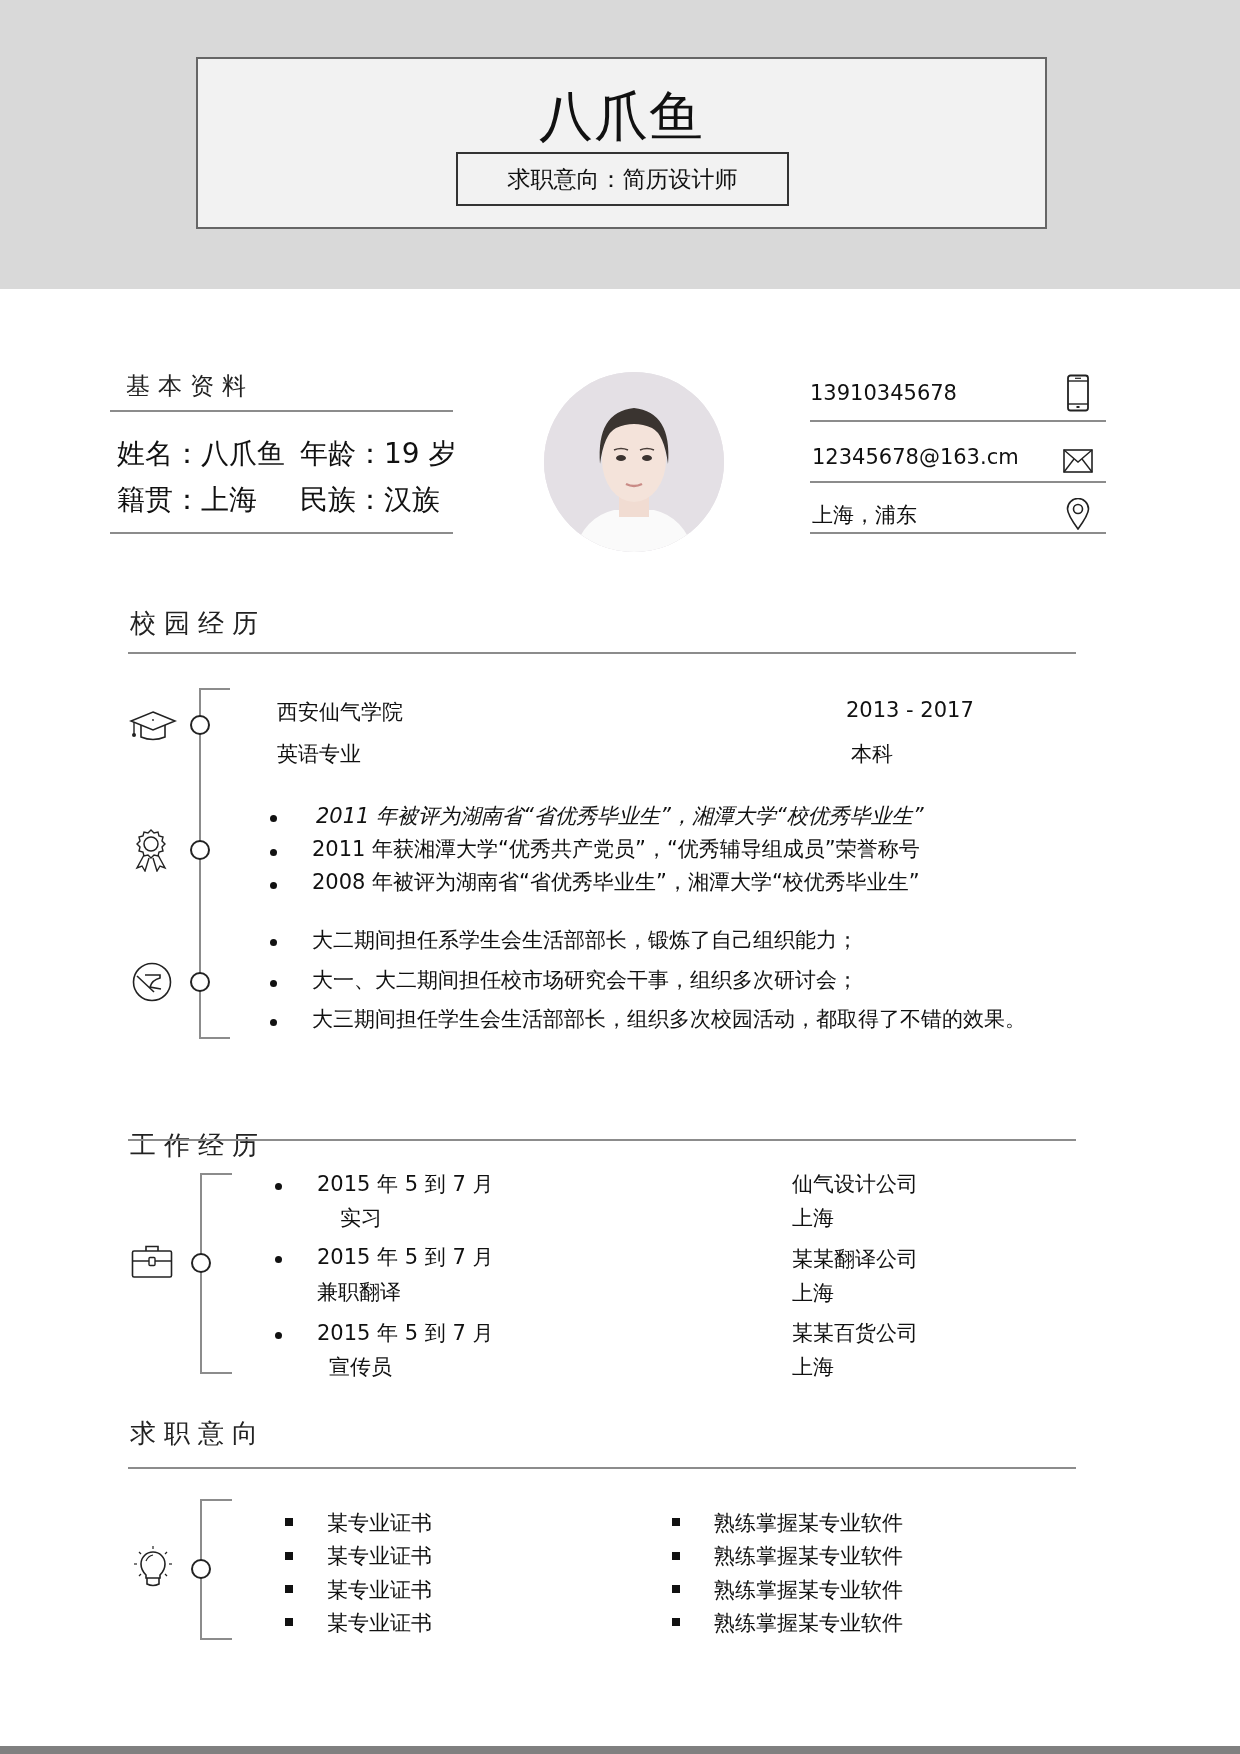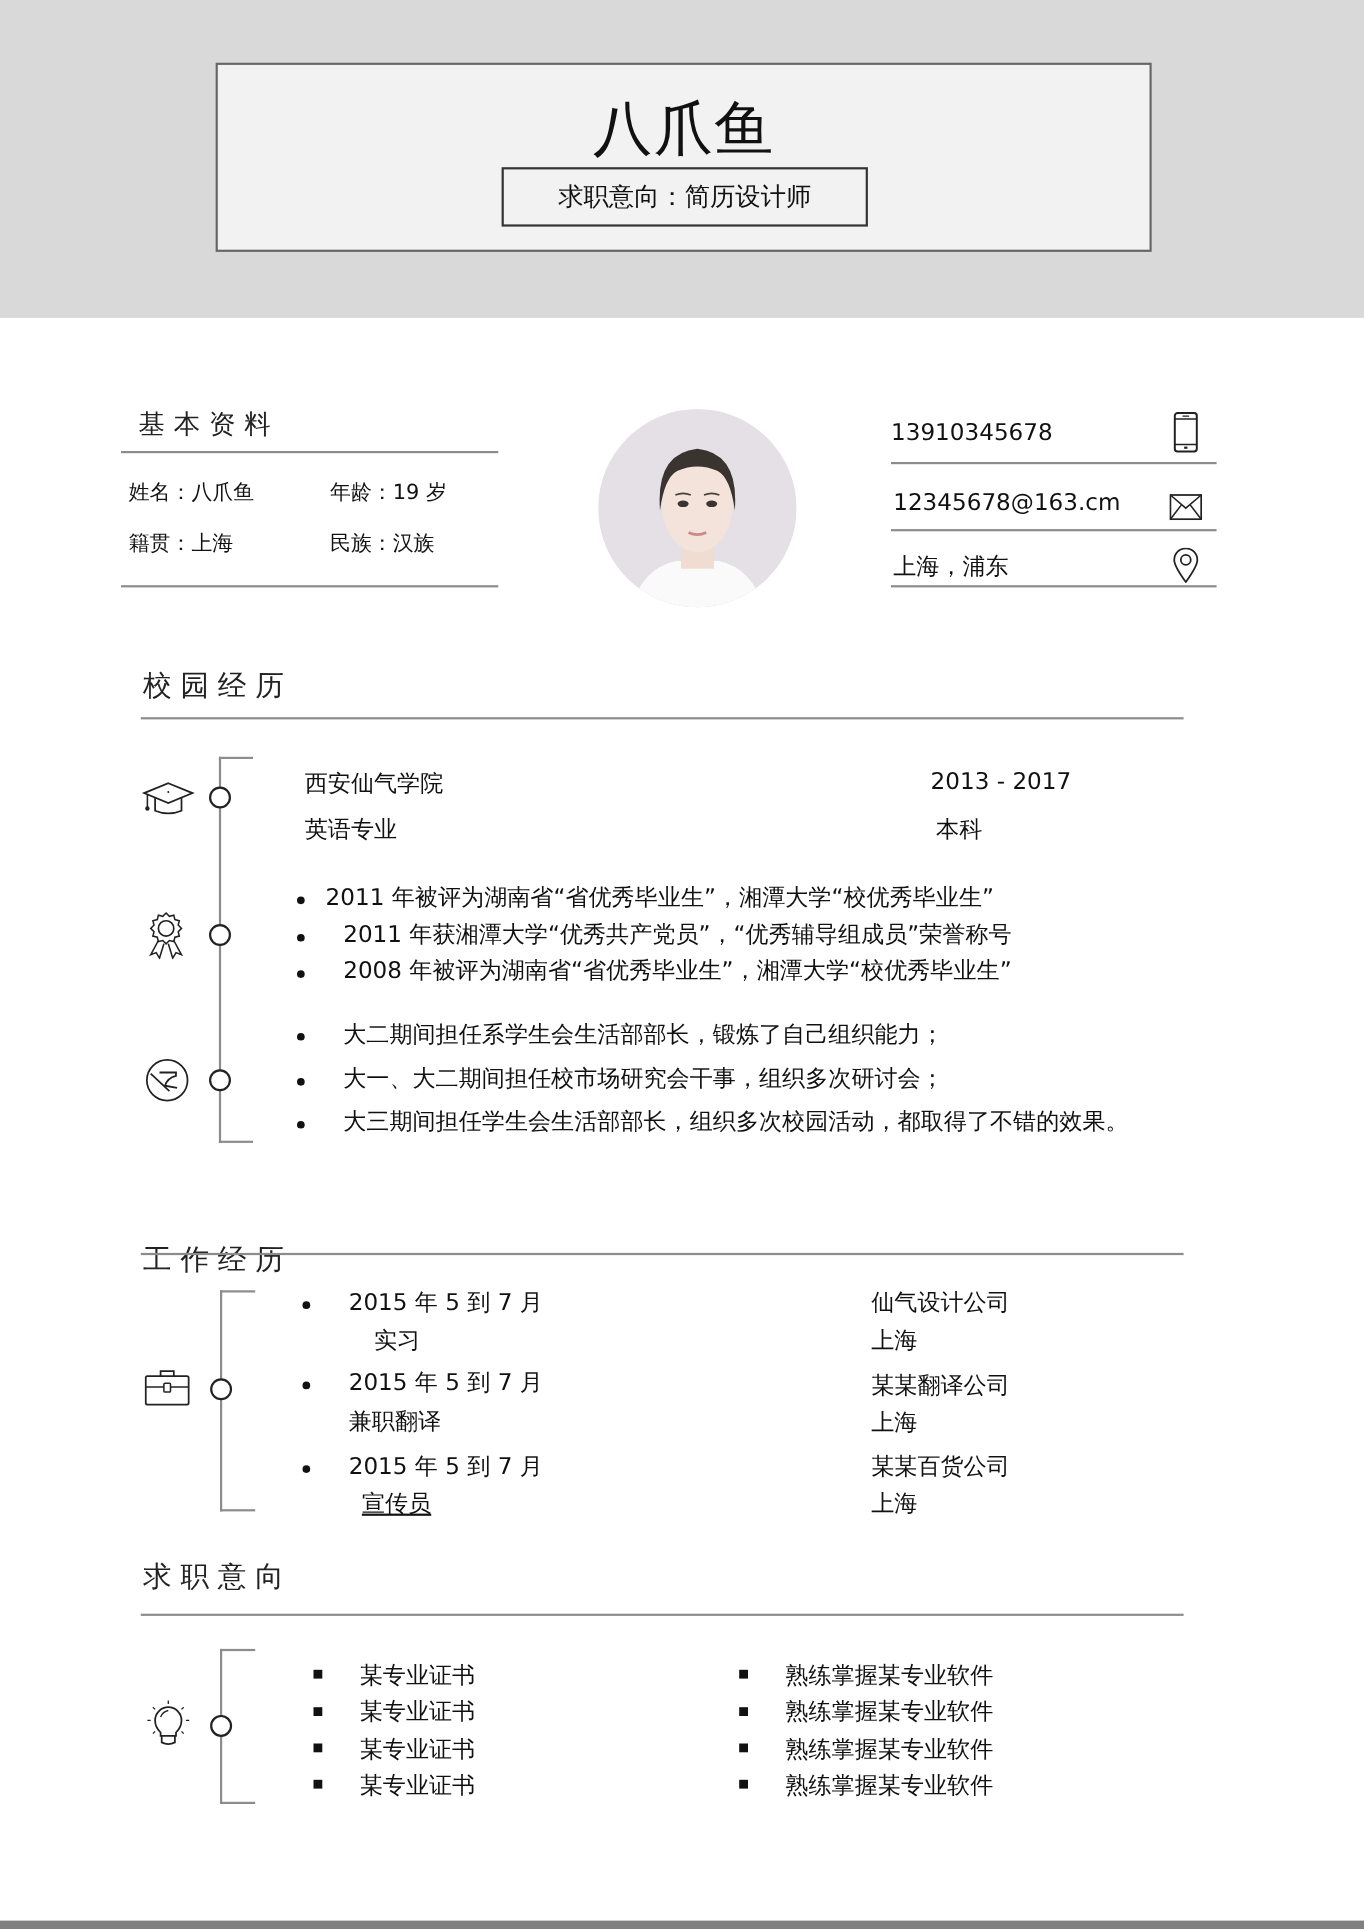--- a/index.html
+++ b/index.html
@@ -9,21 +9,21 @@
   .top-band { position: absolute; left: 0; top: 0; width: 1240px; height: 289px; background: #d9d9d9; }
   .title-box { position: absolute; left: 196px; top: 57px; width: 851px; height: 172px; background: #f2f2f2; border: 2px solid #666; }
   .name { position: absolute; left: 0; right: 0; top: 22px; text-align: center; font-size: 54px; font-weight: normal; letter-spacing: 1px; color: #111; }
   .intent-box { position: absolute; left: 258px; top: 93px; width: 333px; height: 54px; border: 2px solid #333; background: #f2f2f2; text-align: center; font-size: 23px; line-height: 50px; color: #111; }
 
   .abs { position: absolute; }
   .section-label { font-size: 26px; letter-spacing: 8px; color: #222; }
   .hline { position: absolute; height: 2px; background: #8c8c8c; }
 
   .basic-title { left: 126px; top: 370px; font-size: 24px; letter-spacing: 8px; color: #222; }
-  .info { font-size: 19px; color: #111; }
+  .info { font-size: 28px; color: #111; }
 
   .photo { position: absolute; left: 544px; top: 372px; width: 180px; height: 180px; border-radius: 50%; background: #e4e0e5; overflow: hidden; }
 
   .contact-text { font-size: 21px; color: #111; }
   .contact-icon { position: absolute; }
 
   .timeline-v { position: absolute; width: 2px; background: #8c8c8c; }
   .timeline-h { position: absolute; height: 2px; background: #8c8c8c; }
   .node { position: absolute; width: 20px; height: 20px; border-radius: 50%; border: 2px solid #222; background: #fff; }
 
@@ -115,21 +115,21 @@
 
 <svg class="abs" style="left:132px; top:828px;" width="38" height="44" viewBox="0 0 38 44">
   <path d="M19 2 L22 5 L26 4 L27 8 L31 9 L30 13 L33 16 L30 19 L31 23 L27 24 L26 28 L22 27 L19 30 L16 27 L12 28 L11 24 L7 23 L8 19 L5 16 L8 13 L7 9 L11 8 L12 4 L16 5 Z" fill="#fff" stroke="#222" stroke-width="1.4"></path>
   <circle cx="19" cy="16" r="7" fill="none" stroke="#222" stroke-width="1.5"></circle>
   <path d="M12 27 L5 40 L10 38 L13 43 L17 30" fill="none" stroke="#222" stroke-width="1.4"></path>
   <path d="M26 27 L33 40 L28 38 L25 43 L21 30" fill="none" stroke="#222" stroke-width="1.4"></path>
 </svg>
 <div class="node" style="left:190px; top:840px;"></div>
 
 <div class="bullet" style="left:270px; top:815px;"></div>
-<div class="abs row-text" style="left:296px; top:802px;">2011 年被评为湖南省“省优秀毕业生”，湘潭大学“校优秀毕业生”</div>
+<div class="abs row-text" style="left:316px; top:802px;font-style:italic;">2011 年被评为湖南省“省优秀毕业生”，湘潭大学“校优秀毕业生”</div>
 <div class="bullet" style="left:270px; top:849px;"></div>
 <div class="abs row-text" style="left:312px; top:835px;">2011 年获湘潭大学“优秀共产党员”，“优秀辅导组成员”荣誉称号</div>
 <div class="bullet" style="left:270px; top:882px;"></div>
 <div class="abs row-text" style="left:312px; top:868px;">2008 年被评为湖南省“省优秀毕业生”，湘潭大学“校优秀毕业生”</div>
 
 <svg class="abs" style="left:132px; top:962px;" width="40" height="40" viewBox="0 0 40 40">
   <circle cx="20" cy="20" r="18.5" fill="none" stroke="#222" stroke-width="1.6"></circle>
   <path d="M5 14 L22 30" stroke="#222" stroke-width="1.6" fill="none"></path>
   <path d="M13 13 L28 13 L28 16 Q20 18 18 25 L29 27" stroke="#222" stroke-width="1.6" fill="none"></path>
 </svg>
@@ -164,21 +164,21 @@
 <div class="abs row-text" style="left:792px; top:1204px;">上海</div>
 
 <div class="bullet" style="left:275px; top:1256px;"></div>
 <div class="abs row-text" style="left:317px; top:1243px;">2015 年 5 到 7 月</div>
 <div class="abs row-text" style="left:317px; top:1278px;">兼职翻译</div>
 <div class="abs row-text" style="left:792px; top:1245px;">某某翻译公司</div>
 <div class="abs row-text" style="left:792px; top:1279px;">上海</div>
 
 <div class="bullet" style="left:275px; top:1332px;"></div>
 <div class="abs row-text" style="left:317px; top:1319px;">2015 年 5 到 7 月</div>
-<div class="abs row-text" style="left:329px; top:1353px;text-decoration:underline;">宣传员</div>
+<div class="abs row-text" style="left:329px; top:1353px;">宣传员</div>
 <div class="abs row-text" style="left:792px; top:1319px;">某某百货公司</div>
 <div class="abs row-text" style="left:792px; top:1353px;">上海</div>
 
 <div class="abs section-label" style="left:130px; top:1416px;">求职意向</div>
 <div class="hline" style="left:128px; top:1467px; width:948px;"></div>
 
 <div class="timeline-v" style="left:200px; top:1499px; height:141px;"></div>
 <div class="timeline-h" style="left:200px; top:1499px; width:32px;"></div>
 <div class="timeline-h" style="left:200px; top:1638px; width:32px;"></div>
 

